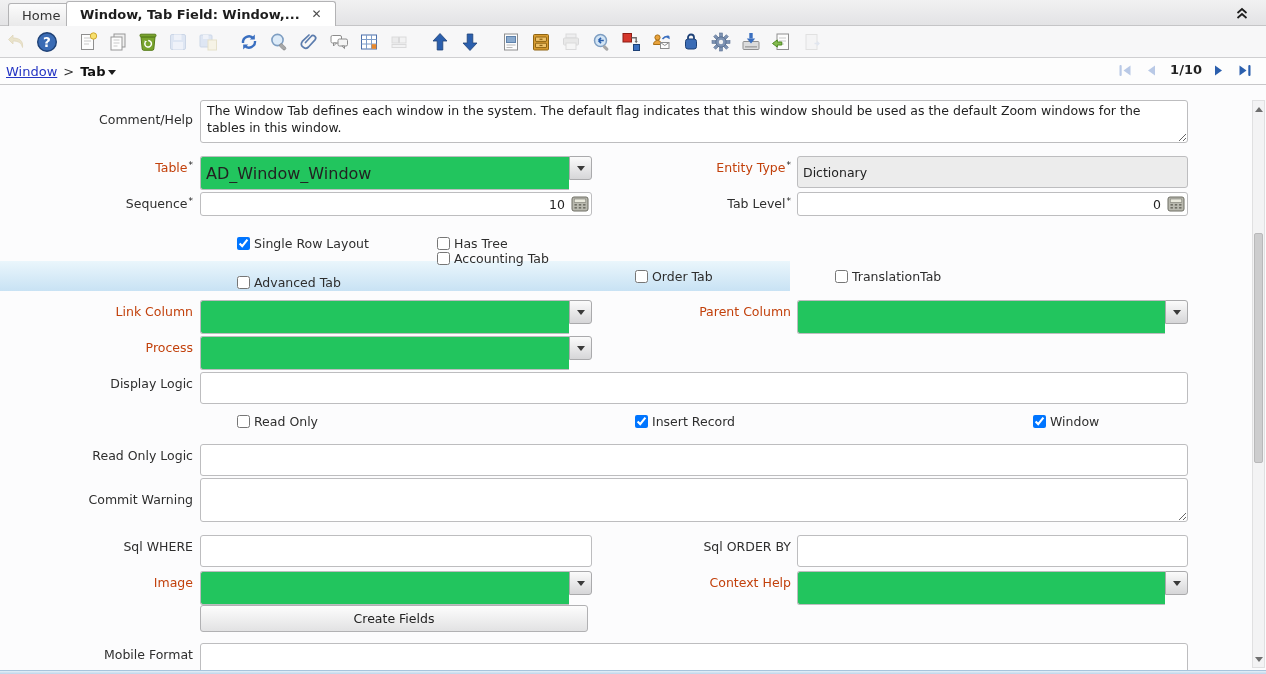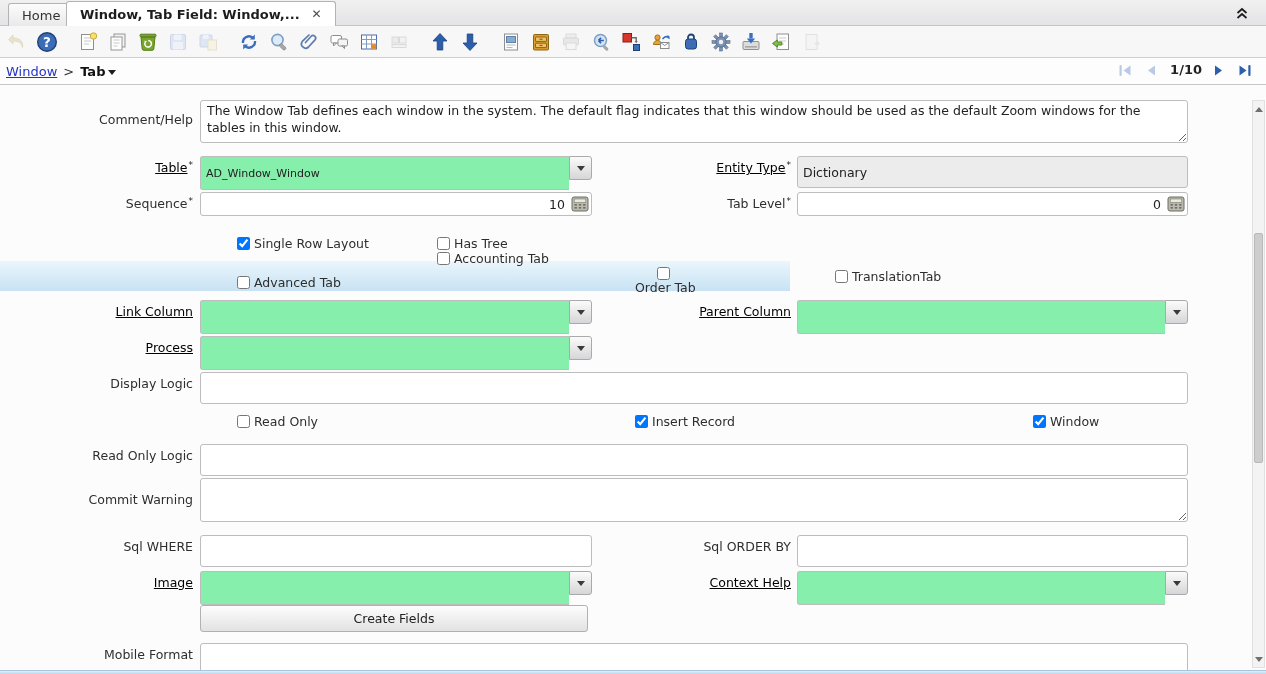--- a/index.html
+++ b/index.html
@@ -36,34 +36,34 @@
   .recnav{position:absolute;right:12px;top:4px;height:26px;display:flex;align-items:flex-start;font-weight:bold;}
   .recbtn{width:18px;height:16px;margin-left:8px;display:flex;align-items:center;justify-content:center;cursor:pointer;}
   .recpos{font-size:13px;color:#222;margin-left:10px;}
 
   
   .form{position:absolute;left:0;top:85px;width:1266px;height:589px;background:#fcfcfd;}
   .lab{position:absolute;left:0;width:193px;text-align:right;font-size:12.5px;color:#2e2e2e;
        line-height:24px;white-space:nowrap;}
   .lab2{position:absolute;left:600px;width:191px;text-align:right;font-size:12.5px;color:#2e2e2e;
         line-height:24px;white-space:nowrap;}
-  .lablink{text-decoration:underline;cursor:pointer;color:#000000;}
+  .lablink{cursor:pointer;color:#c2410c;}
   .mand{font-size:9px;vertical-align:top;position:relative;top:-3px;margin-left:1px;color:#1d1d1d;}
   .ipt{position:absolute;height:32px;box-sizing:border-box;border:1px solid #bdbdbf;border-radius:3px;
        background:#fff;font-family:"DejaVu Sans",sans-serif;font-size:12.5px;padding:0 5px;color:#222;outline:none;}
   textarea.ipt{padding:2px 6px;resize:both;line-height:1.35;}
   .ro{background:#ececec;}
   .numwrap{position:absolute;height:24px;}
   .numwrap input{width:100%;height:100%;box-sizing:border-box;border:1px solid #bdbdbf;border-radius:3px;
        background:#fff;font-family:"DejaVu Sans",sans-serif;font-size:12.5px;color:#222;
        text-align:right;padding:0 26px 0 5px;outline:none;}
   .calcbtn{position:absolute;right:3px;top:4px;width:18px;height:16px;cursor:pointer;}
   .combo{position:absolute;height:24px;display:flex;}
   .combo input{flex:1;min-width:0;box-sizing:border-box;border:1px solid #bdbdbf;border-right:none;
-       border-radius:3px 0 0 3px;background:#86efac;font-family:"DejaVu Sans",sans-serif;font-size:11px;
+       border-radius:3px 0 0 3px;background:#22c55e;font-family:"DejaVu Sans",sans-serif;font-size:16px;
        color:#222;padding:16px 5px;outline:none;}
   .dd{width:23px;box-sizing:border-box;border:1px solid #aaaaac;border-radius:0 3px 3px 0;
       background:linear-gradient(#fbfbfb,#d6d6d8);display:flex;align-items:center;justify-content:center;cursor:pointer;}
   .dd i{width:0;height:0;border-left:4px solid transparent;border-right:4px solid transparent;border-top:5px solid #3a3a3a;}
   .cb{position:absolute;display:flex;align-items:center;height:18px;font-size:12.5px;color:#2e2e2e;padding-left:35px;}
   .cb input{width:13px;height:13px;margin:0 4px 0 0;}
   .hlband{position:absolute;left:0;top:176px;width:790px;height:30px;
           background:linear-gradient(#eaf6fc,#c8e2f4);}
   .create-btn{position:absolute;left:200px;top:520px;width:388px;height:27px;box-sizing:border-box;
           border:1px solid #b1b1b3;border-radius:3px;background:linear-gradient(#fdfdfd,#e2e2e3);
@@ -385,21 +385,21 @@
     </div>
 
     <div class="cb" style="left:202px;top:182px;margin-top:6px;">
       <input type="checkbox" style="">
       <span>Advanced Tab</span>
     </div>
     <div class="cb" style="left:402px;top:164px;">
       <input type="checkbox" style="">
       <span>Accounting Tab</span>
     </div>
-    <div class="cb" style="left:600px;top:182px;flex-direction:column;">
+    <div class="cb" style="left:600px;top:182px;">
       <input type="checkbox" style="">
       <span>Order Tab</span>
     </div>
     <div class="cb" style="left:800px;top:182px;">
       <input type="checkbox" style="">
       <span>TranslationTab</span>
     </div>
 
     <div class="lab" style="top:215px;"><span class="lablink">Link Column</span></div>
     <div class="combo" style="left:200px;top:215px;width:392px;">

